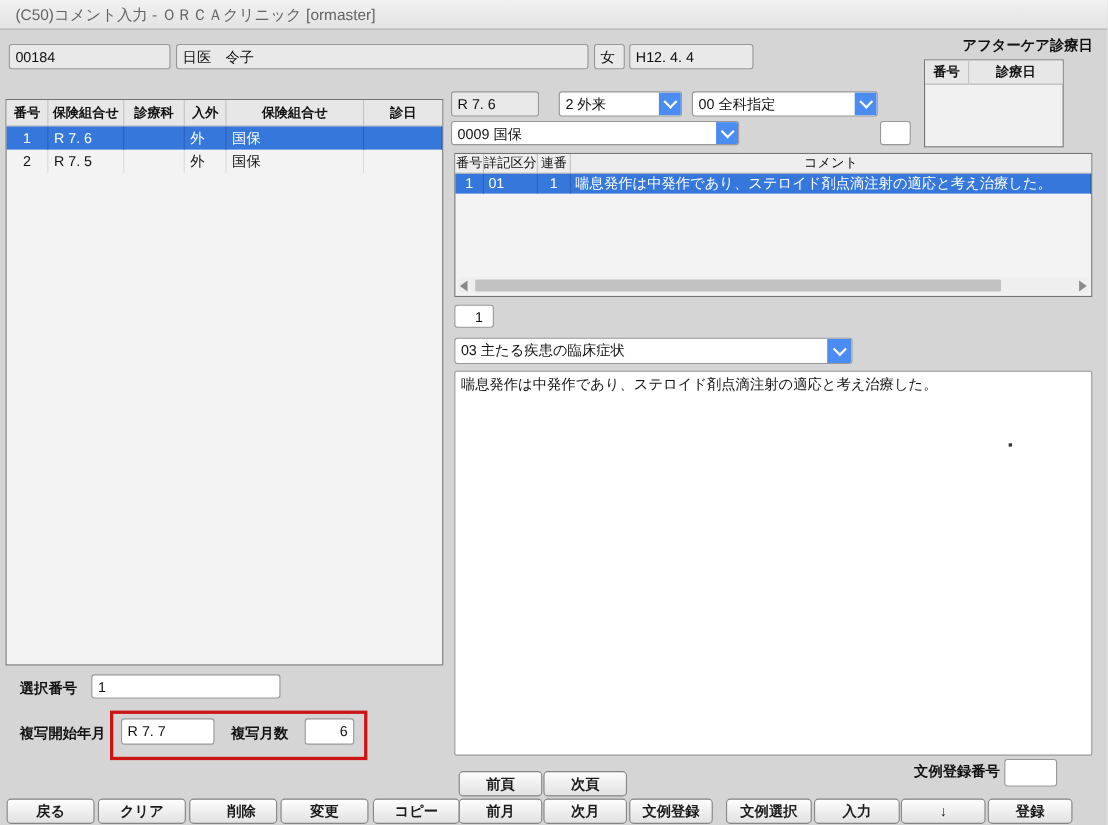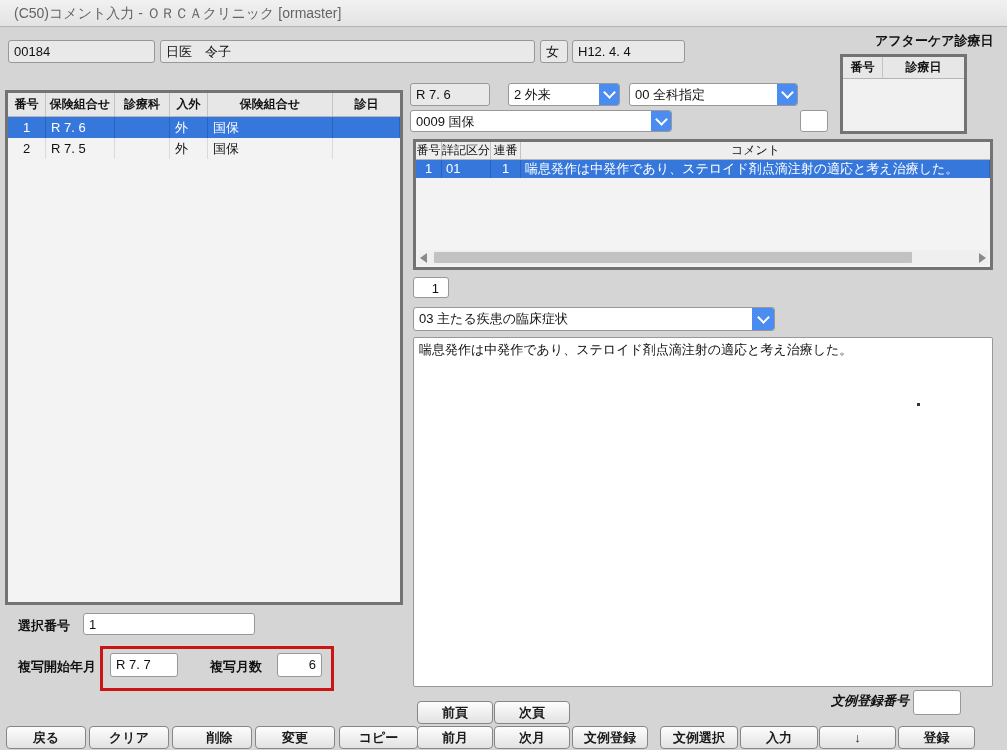--- a/index.html
+++ b/index.html
@@ -18,21 +18,21 @@
     background:#ffffff;overflow:hidden;display:flex;}
   .combo .txt{flex:1;padding:0 5px;line-height:21px;white-space:nowrap;overflow:hidden;}
   .combo .arrow{width:20px;background:#4a8cf0;display:flex;align-items:center;justify-content:center;flex:none;}
   .chev{width:7px;height:7px;border-right:2px solid #fff;border-bottom:2px solid #fff;
     transform:rotate(45deg);margin-top:-4px;}
   .lbl{position:absolute;font-weight:bold;white-space:nowrap;}
   .btn{position:absolute;box-sizing:border-box;height:23px;border:1px solid #868686;border-radius:4px;
     background:linear-gradient(#fdfdfd,#e2e2e2);text-align:center;line-height:21px;font-size:13px;
     font-weight:bold;color:#1b1b1b;cursor:default;white-space:nowrap;}
   
-  .panel{position:absolute;box-sizing:border-box;border:3px solid #737373;background:#f3f3f3;}
+  .panel{position:absolute;box-sizing:border-box;border:1px solid #737373;background:#f3f3f3;}
   .thead{display:flex;background:#e7e7e7;border-bottom:1px solid #b5b5b5;}
   .thead .c{box-sizing:border-box;border-right:1px solid #c3c3c3;text-align:center;
     font-size:12px;overflow:hidden;white-space:nowrap;}
   .thead .c:last-child{border-right:none;}
   .trow{display:flex;}
   .trow .c{box-sizing:border-box;border-right:1px solid rgba(0,0,0,0.10);overflow:hidden;
     white-space:nowrap;font-size:13px;}
   .trow .c:last-child{border-right:none;}
   .trow.sel{background:#3677dc;color:#fff;}
   .trow.sel .c{border-right:1px solid #2c63b9;}
@@ -146,25 +146,25 @@
       </div>
   </div>
   <div class="fld white" style="left:413px;top:337px;width:580px;height:350px;border-radius:2px;line-height:19px;padding-top:2px;">喘息発作は中発作であり、ステロイド剤点滴注射の適応と考え治療した。</div>
   <div class="dot" style="left:917px;top:403px;"></div>
 
   <div class="lbl" style="left:18px;top:617px;">選択番号</div>
   <div class="fld white" style="left:83px;top:613px;width:172px;height:22px;">1</div>
 
   <div class="redbox" style="left:100px;top:646px;width:228px;height:39px;"></div>
   <div class="lbl" style="left:18px;top:658px;">複写開始年月</div>
-  <div class="fld white" style="left:110px;top:653px;width:68px;height:24px;line-height:22px;">R 7. 7</div>
+  <div class="fld white" style="left:110px;top:653px;width:85px;height:24px;line-height:22px;">R 7. 7</div>
   <div class="lbl" style="left:210px;top:658px;">複写月数</div>
   <div class="fld white" style="left:277px;top:653px;width:45px;height:24px;line-height:22px;text-align:right;">6</div>
 
-  <div class="lbl" style="left:831px;top:692px;font-style:italic;">文例登録番号</div>
+  <div class="lbl" style="left:831px;top:692px;">文例登録番号</div>
   <div class="fld white" style="left:913px;top:690px;width:48px;height:25px;"></div>
 
   <div class="btn" style="left:417px;top:701px;width:76px;">前頁</div>
   <div class="btn" style="left:494px;top:701px;width:76px;">次頁</div>
 
   <div class="btn" style="left:6px;top:726px;width:80px;">戻る</div>
   <div class="btn" style="left:89px;top:726px;width:80px;">クリア</div>
   <div class="btn" style="left:172px;top:726px;width:80px;padding-left:15px;">削除</div>
   <div class="btn" style="left:255px;top:726px;width:80px;">変更</div>
   <div class="btn" style="left:339px;top:726px;width:79px;">コピー</div>

